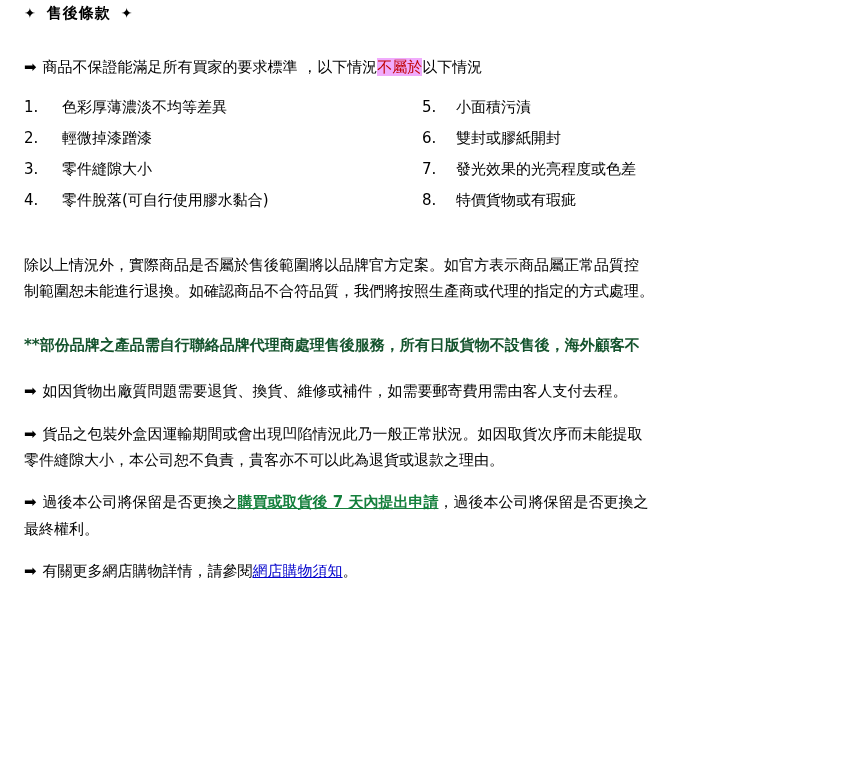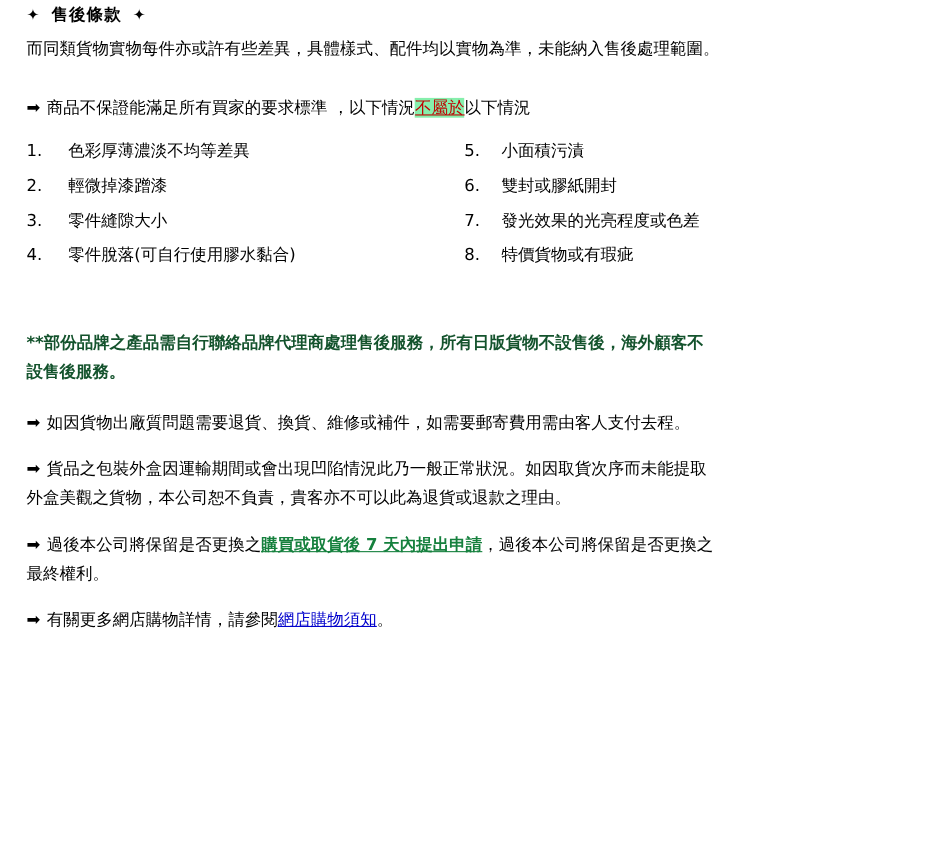--- a/index.html
+++ b/index.html
@@ -42,23 +42,22 @@
   .block {
     margin-bottom: 14px;
   }
   .arrow {
     font-family: "DejaVu Sans", sans-serif;
     font-size: 15px;
     color: #000;
     margin-right: 6px;
   }
   .hl {
-    background: #86efac;
+    background: #f0abfc;
     color: #c00000;
-    text-decoration: underline;
   }
   .redtext {
     color: #14532d;
     font-weight: bold;
   }
   .redul {
     color: #15803d;
     text-decoration: underline;
     font-weight: bold;
   }
@@ -99,21 +98,20 @@
 </head>
 <body>
 
 <div class="page">
 
   <div class="title-line">
     <span class="diamond">✦</span><span class="title-text">售後條款</span><span class="diamond">✦</span>
   </div>
 
   <div class="block">
-    <p class="para">而同類貨物實物每件亦或許有些差異，具體樣式、配件均以實物為準，未能納入售後處理範圍。</p>
   </div>
 
   <div class="spacer-md"></div>
 
   <p class="notice-line">
     <span class="arrow">➡</span><span>商品不保證能滿足所有買家的要求標準 ，以下情況</span><span class="hl">不屬於</span><span>以下情況</span>
   </p>
 
   <table class="lists">
     <tbody>
@@ -139,41 +137,44 @@
       <td class="num">4.</td>
       <td class="item">零件脫落(可自行使用膠水黏合)</td>
       <td class="num2">8.</td>
       <td>特價貨物或有瑕疵</td>
     </tr>
   </tbody>
     </table>
 
   <div class="spacer-lg"></div>
 
+  <div class="block">
+    <p class="para">除以上情況外，實際商品是否屬於售後範圍將以品牌官方定案。如官方表示商品屬正常品質控</p>
+    <p class="para">制範圍恕未能進行退換。如確認商品不合符品質，我們將按照生產商或代理的指定的方式處理。</p>
+  </div>
 
   <div class="spacer-md"></div>
 
   <div class="block">
     <p class="para redtext">**部份品牌之產品需自行聯絡品牌代理商處理售後服務，所有日版貨物不設售後，海外顧客不</p>
-    <p class="para redtext">設售後服務。</p>
   </div>
 
   <div class="spacer-sm"></div>
 
   <p class="notice-line">
     <span class="arrow">➡</span><span>如因貨物出廠質問題需要退貨、換貨、維修或補件，如需要郵寄費用需由客人支付去程。</span>
   </p>
 
   <div class="spacer-md"></div>
 
   <p class="notice-line">
     <span class="arrow">➡</span><span>貨品之包裝外盒因運輸期間或會出現凹陷情況此乃一般正常狀況。如因取貨次序而未能提取</span>
   </p>
   <p class="notice-line">
-    <span>外盒美觀之貨物，本公司恕不負責，貴客亦不可以此為退貨或退款之理由。</span>
+    <span>零件縫隙大小，本公司恕不負責，貴客亦不可以此為退貨或退款之理由。</span>
   </p>
 
   <div class="spacer-md"></div>
 
   <p class="notice-line">
     <span class="arrow">➡</span><span>過後本公司將保留是否更換之</span><span class="redul">購買或取貨後 7 天內提出申請</span><span>，過後本公司將保留是否更換之</span>
   </p>
   <p class="notice-line">
     <span>最終權利。</span>
   </p>

